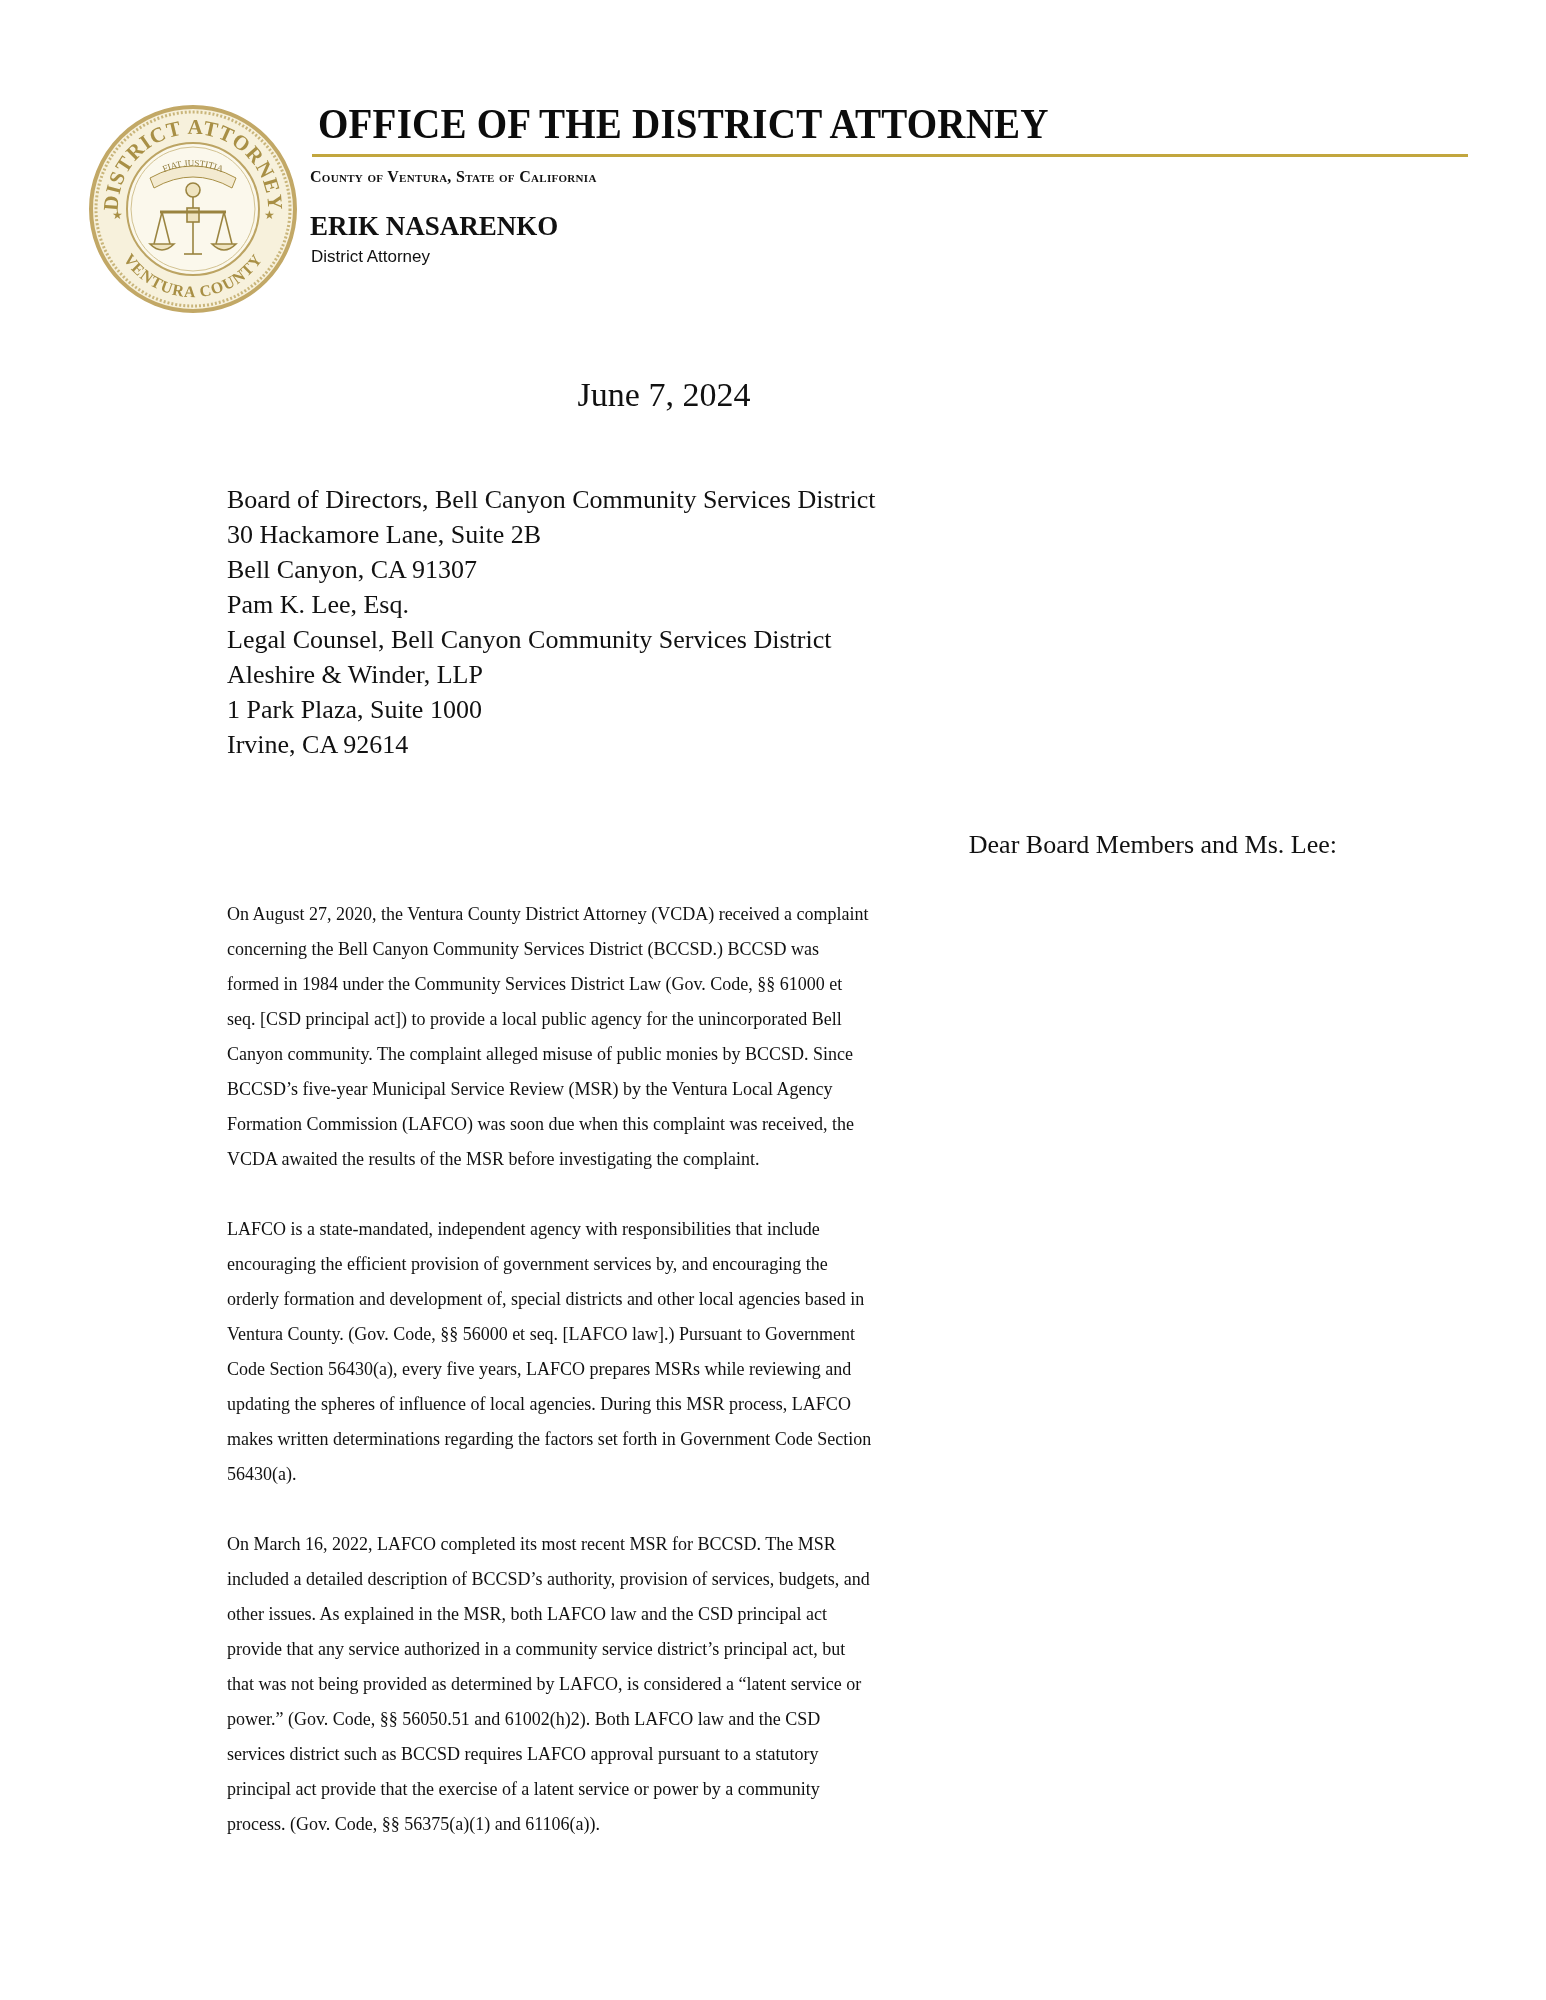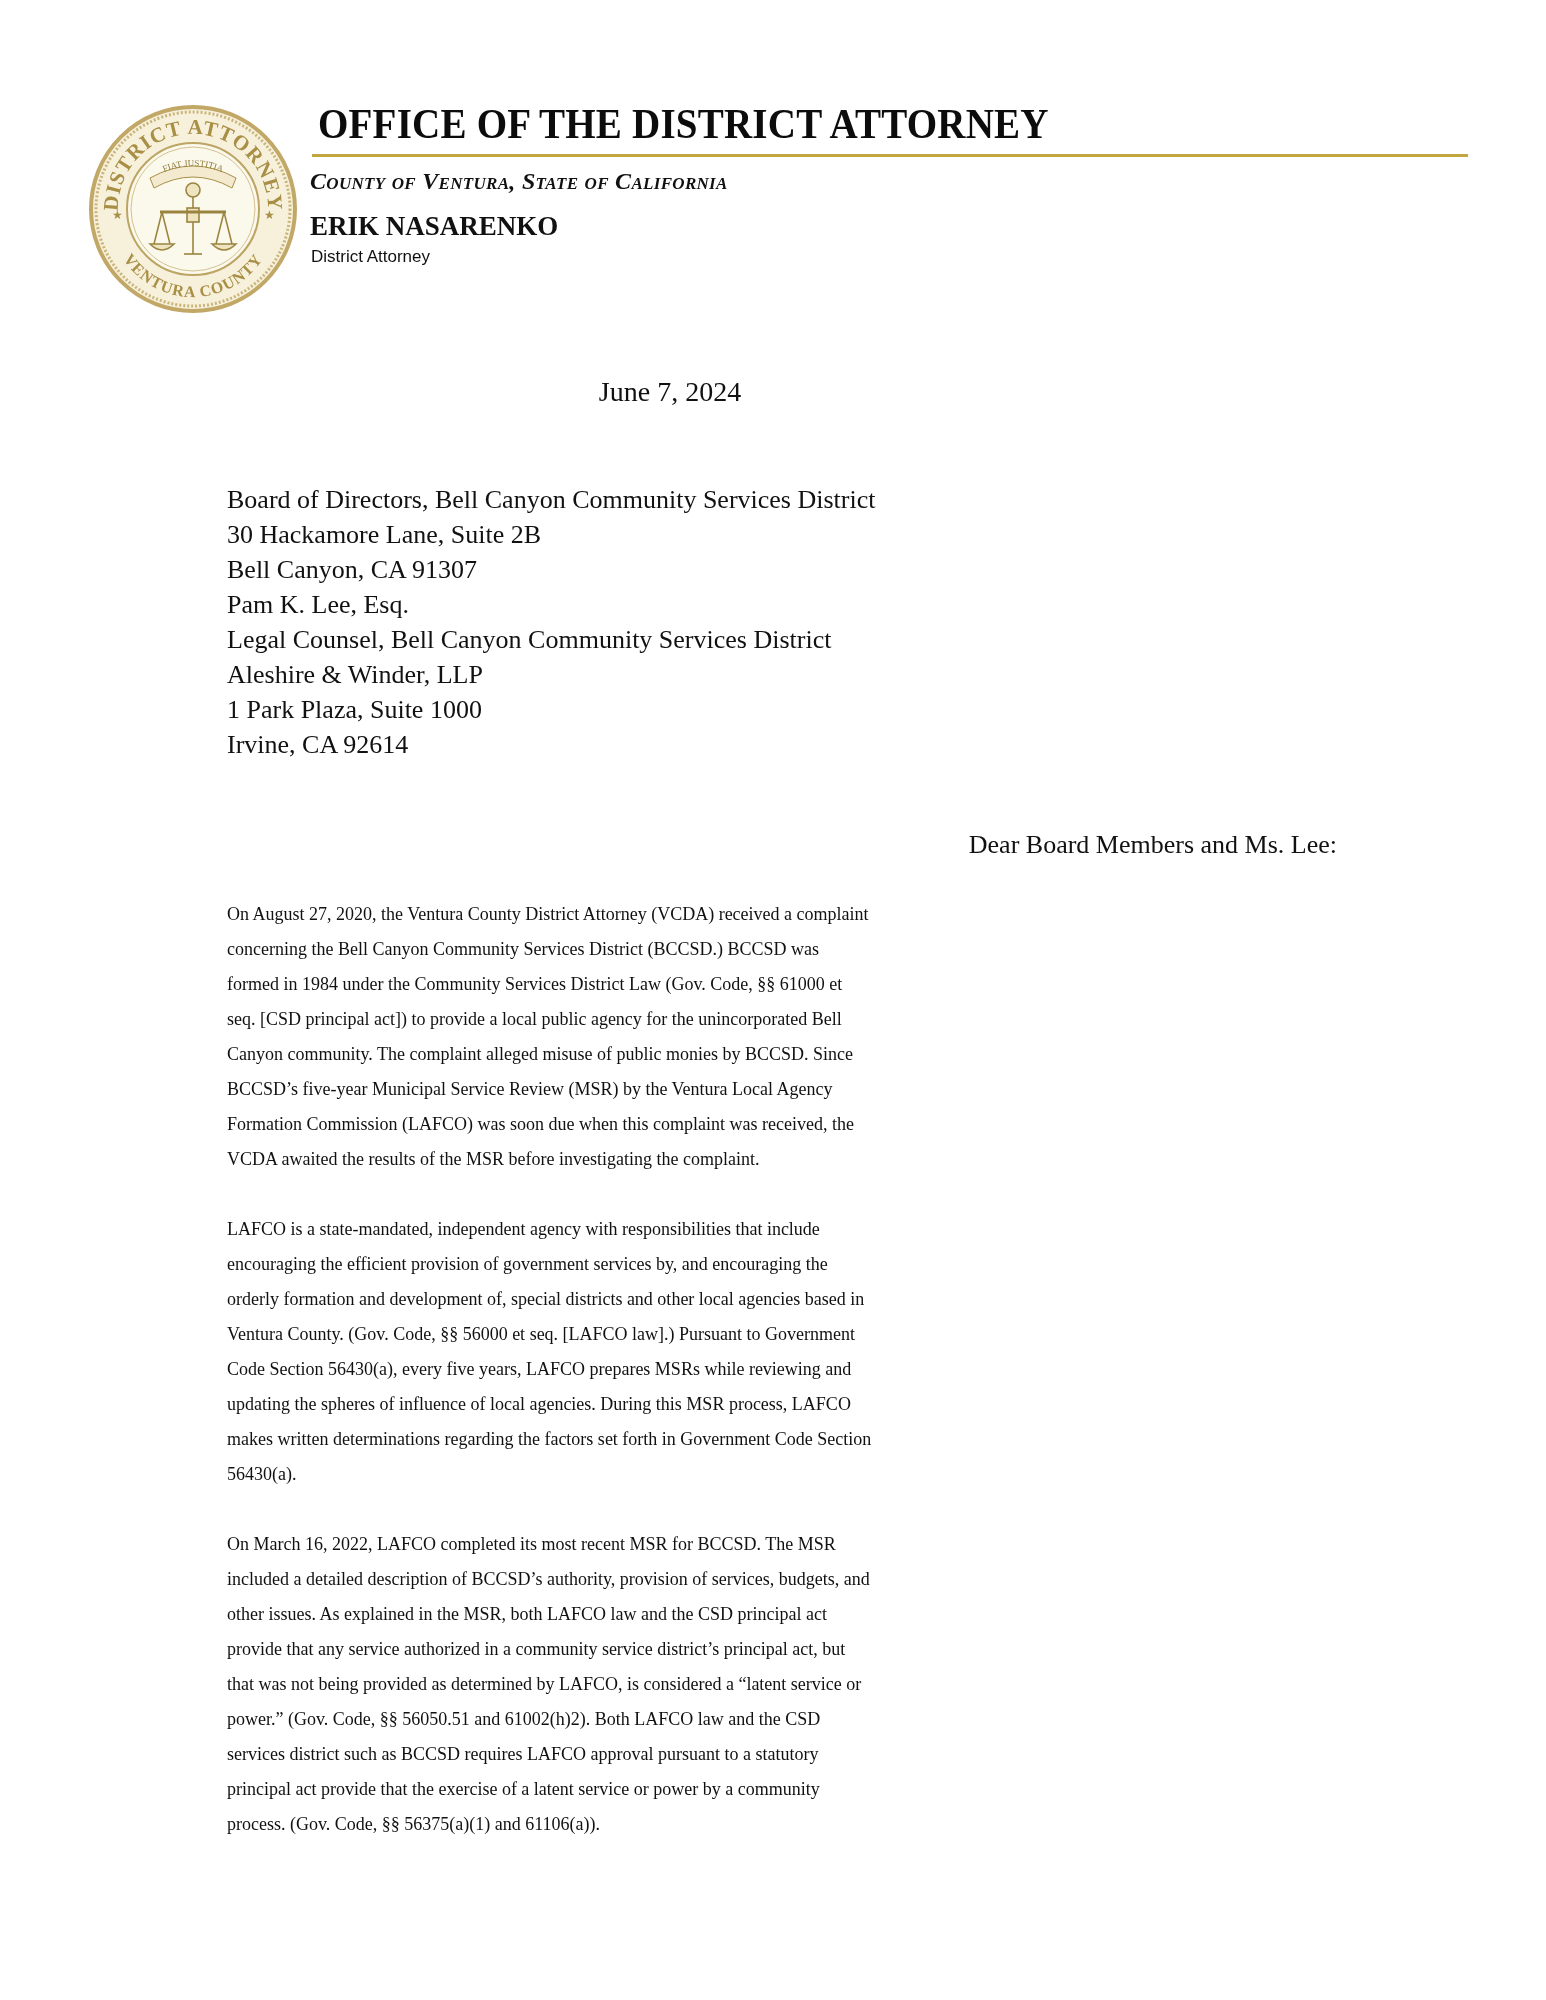--- a/index.html
+++ b/index.html
@@ -3,26 +3,26 @@
 <meta charset="utf-8">
 <style>
   html, body { margin: 0; padding: 0; background: #ffffff; }
   body { width: 1546px; height: 2000px; position: relative; overflow: hidden;
          font-family: "Liberation Serif", "DejaVu Serif", serif; color: #111; }
   .seal { position: absolute; left: 88px; top: 104px; width: 210px; height: 210px; }
   .letterhead-title { position: absolute; left: 318px; top: 100px; font-weight: bold;
          font-size: 42px; letter-spacing: 0.2px; white-space: nowrap; color: #0c0c0c;
          transform: scaleX(0.93); transform-origin: left top; }
   .rule { position: absolute; left: 312px; top: 154px; width: 1156px; height: 3px; background: #c2a63e; }
-  .county { position: absolute; left: 310px; top: 168px; font-weight: bold; font-size: 24px;
-         font-variant: small-caps; white-space: nowrap; letter-spacing: 0.3px; font-style: italic; }
+  .county { position: absolute; left: 310px; top: 168px; font-weight: bold; font-size: 16px;
+         font-variant: small-caps; white-space: nowrap; letter-spacing: 0.3px; }
   .da-name { position: absolute; left: 310px; top: 211px; font-weight: bold; font-size: 27px; white-space: nowrap; text-align: right; }
   .da-title { position: absolute; left: 311px; top: 247px; font-family: "Liberation Sans", "DejaVu Sans", sans-serif;
          font-size: 17px; white-space: nowrap; }
-  .date { position: absolute; left: 0; width: 1304px; top: 376px; text-align: center; font-size: 28px; padding-left: 18px; }
+  .date { position: absolute; left: 0; width: 1304px; top: 376px; text-align: center; font-size: 34px; padding-left: 12px; }
   .date span { position: relative; left: 0; }
   .block { position: absolute; left: 227px; width: 1110px; font-size: 26px; line-height: 35px; }
   .block .line { display: block; white-space: nowrap; }
   .para { position: absolute; left: 227px; width: 1108px; font-size: 18px; line-height: 35px; }
   .para .line { display: block; white-space: nowrap; }
 </style>
 </head>
 <body>
 
 <svg class="seal" viewBox="0 0 210 210">

